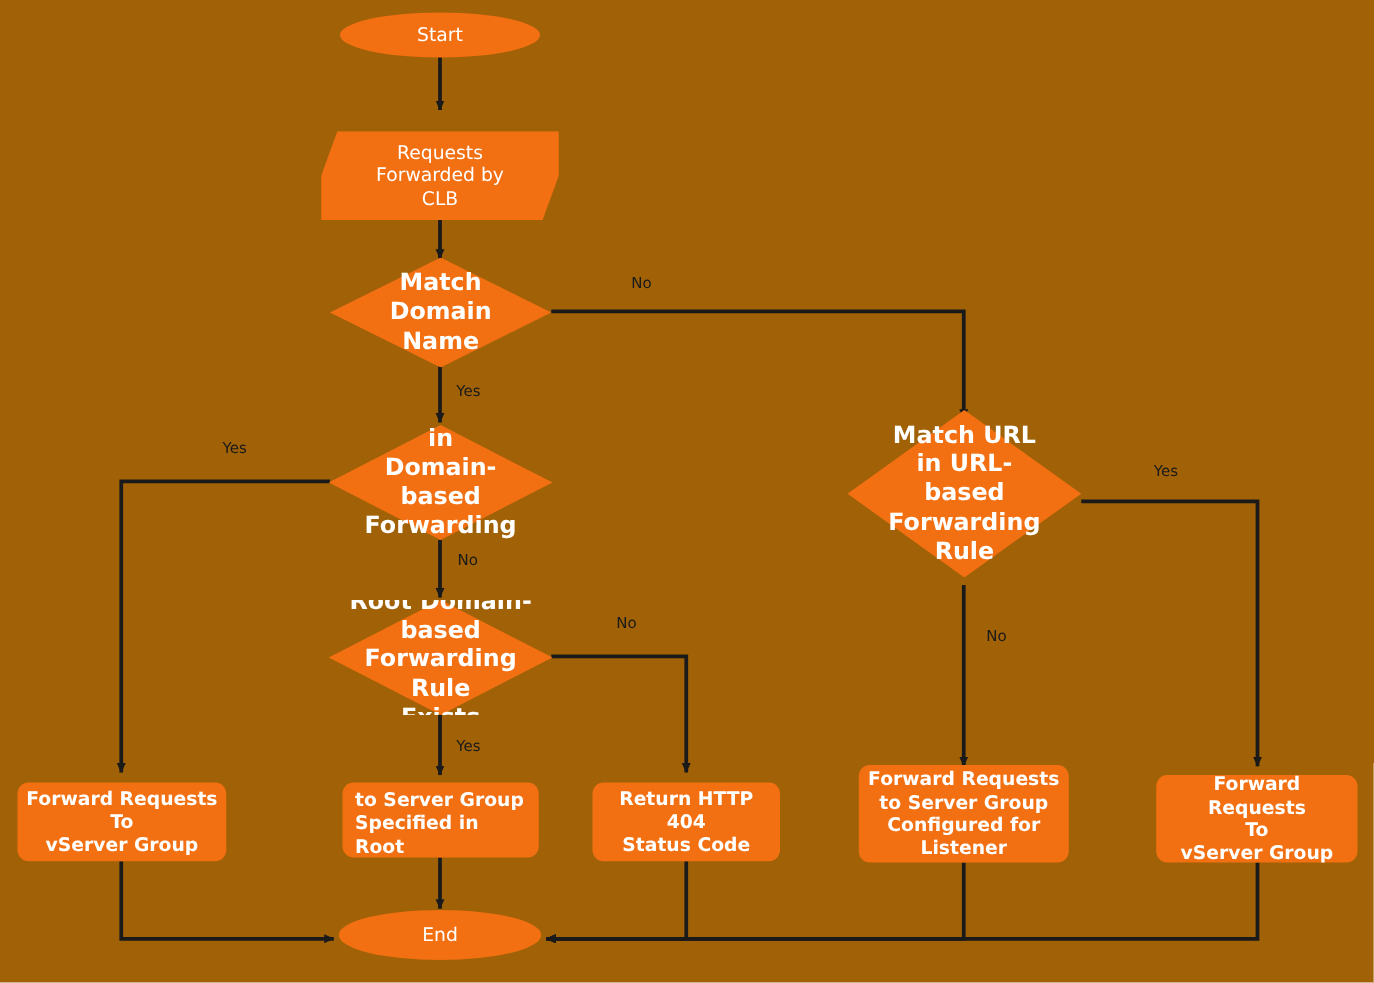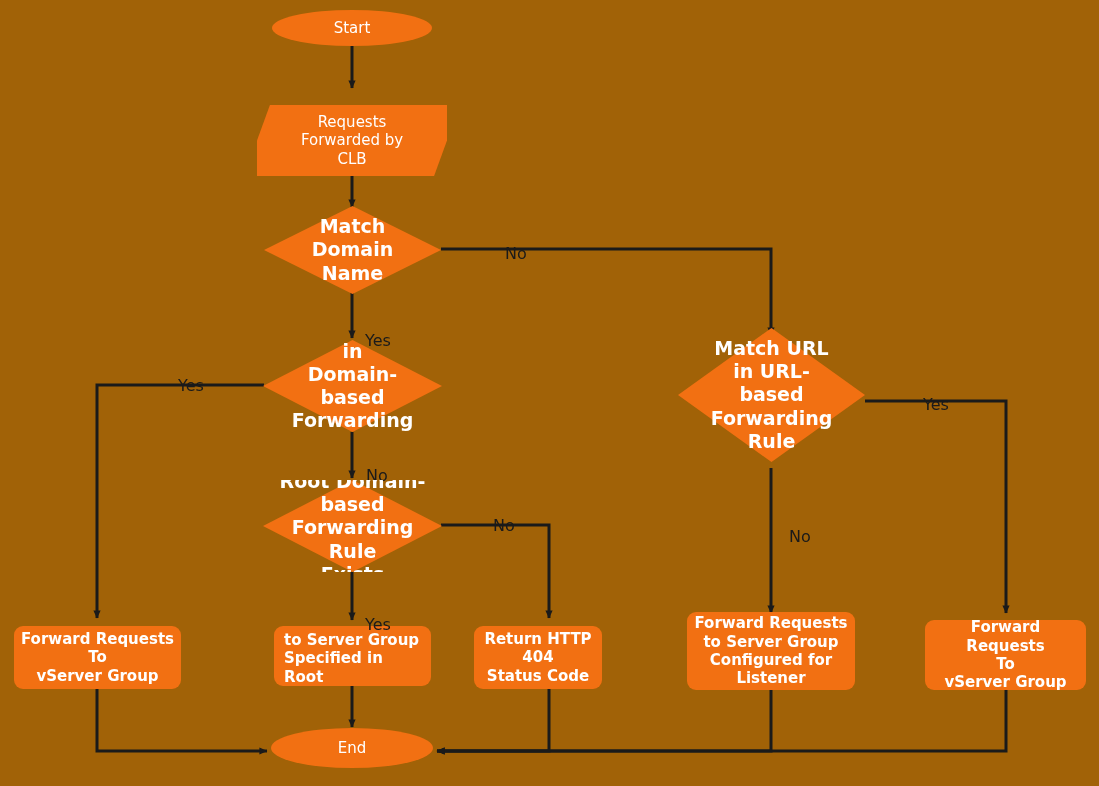--- a/index.html
+++ b/index.html
@@ -77,23 +77,22 @@
     z-index: 0;
   }
   .node-decision .dec-label {
     position: relative;
     z-index: 1;
     width: 78%;
   }
   .edge-label {
     position: absolute;
     color: #1a1a1a;
-    font-size: 16px;
+    font-size: 12px;
     white-space: nowrap;
-    margin-top: 25px;
   }
 </style>
 </head>
 <body>
 
 <div id="flow-root">
 
   <svg id="edges-svg" viewBox="0 0 1099 786">
     <defs>
       <marker id="arrow" markerWidth="9" markerHeight="9" refX="7.6" refY="3.6" orient="auto" markerUnits="userSpaceOnUse">
@@ -149,21 +148,21 @@
   </div>
 
   <div class="node node-process" style="left:14px; top:626px; width:167px; height:63px;">
     <span>Forward Requests<br>To<br>vServer Group</span>
   </div>
 
   <div class="node node-process" style="left:274px; top:626px; width:157px; height:60px; align-items:flex-start; justify-content:flex-start;">
     <span style="text-align:left; padding:3px 0 0 4px;">to Server Group<br>Specified in Root<br>Domain-based<br>Forwarding Rule</span>
   </div>
 
-  <div class="node node-process" style="left:474px; top:626px; width:128px; height:63px;">
+  <div class="node node-process" style="left:474px; top:626px; width:150px; height:63px;">
     <span>Return HTTP 404<br>Status Code</span>
   </div>
 
   <div class="node node-process" style="left:687px; top:612px; width:168px; height:78px;">
     <span>Forward Requests<br>to Server Group<br>Configured for<br>Listener</span>
   </div>
 
   <div class="node node-process" style="left:925px; top:620px; width:161px; height:70px;">
     <span>Forward Requests<br>To<br>vServer Group</span>
   </div>

